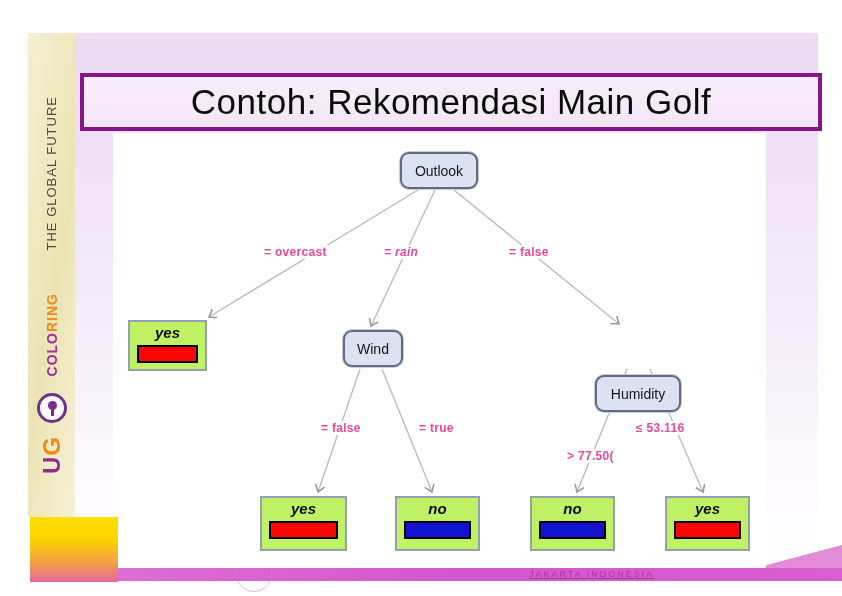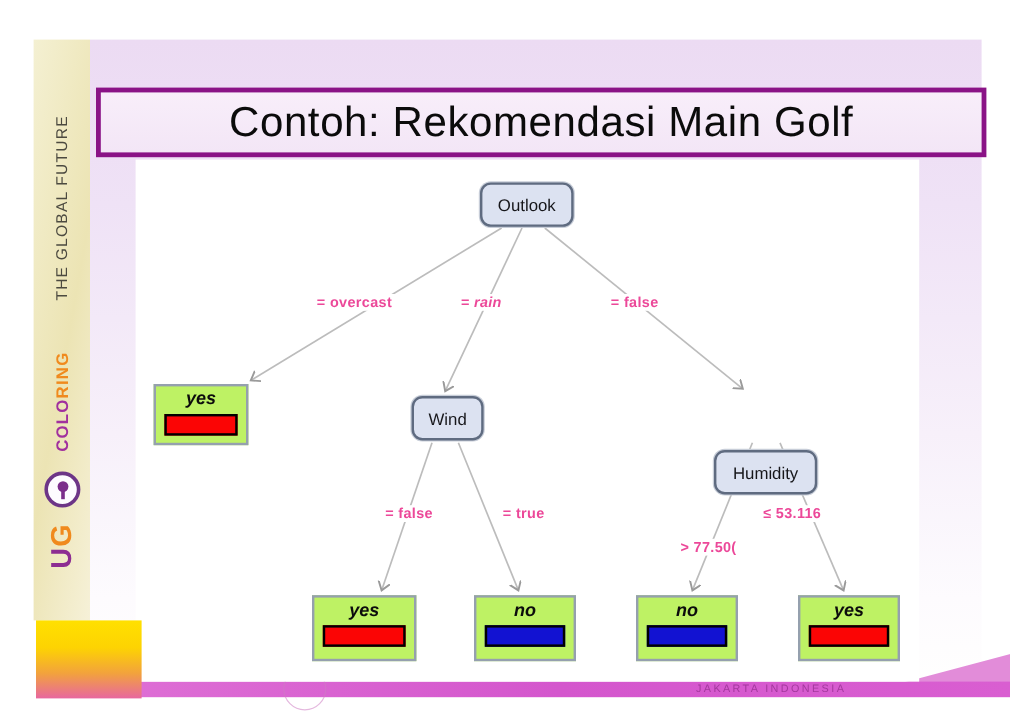--- a/index.html
+++ b/index.html
@@ -33,22 +33,22 @@
 
   
   .yellow-block{position:absolute;left:30px;top:517px;width:88px;height:65px;
     background:linear-gradient(180deg,#ffe000 0%,#fdd302 35%,#f2a23d 68%,#e8679f 100%);z-index:4;}
   .pink-band{position:absolute;left:88px;top:568px;width:754px;height:13px;z-index:2;
     background:linear-gradient(90deg,#de6fd5 0%,#d456cd 50%,#d95ed1 100%);}
   .pink-wedge{position:absolute;left:752px;top:545px;width:90px;height:24px;z-index:1;
     background:#e28cd9;clip-path:polygon(100% 0,100% 100%,0 100%);}
   .stamp{position:absolute;left:236px;top:556px;width:34px;height:34px;border-radius:50%;
     border:1px solid rgba(205,125,195,.55);z-index:3;}
-  .footer-text{position:absolute;left:580px;top:569px;z-index:3;
-    font-size:9px;letter-spacing:2px;color:rgba(110,20,105,.5);}
+  .footer-text{position:absolute;left:529px;top:569px;z-index:3;
+    font-size:9px;letter-spacing:2px;color:rgba(110,20,105,.5);text-decoration:underline;}
 
   
   .title-box{position:absolute;left:80px;top:73px;width:742px;height:58px;box-sizing:border-box;
     border:4px solid #8a1386;background:linear-gradient(180deg,#f8eefa,#f3e6f6);
     display:flex;align-items:center;justify-content:center;z-index:5;}
   .title-box span{font-size:35px;color:#0b0b0b;letter-spacing:0.5px;}
 
   
   .panel{position:absolute;left:113px;top:133px;width:653px;height:435px;background:#ffffff;z-index:3;}
   .edges{position:absolute;left:0;top:0;width:653px;height:435px;}

